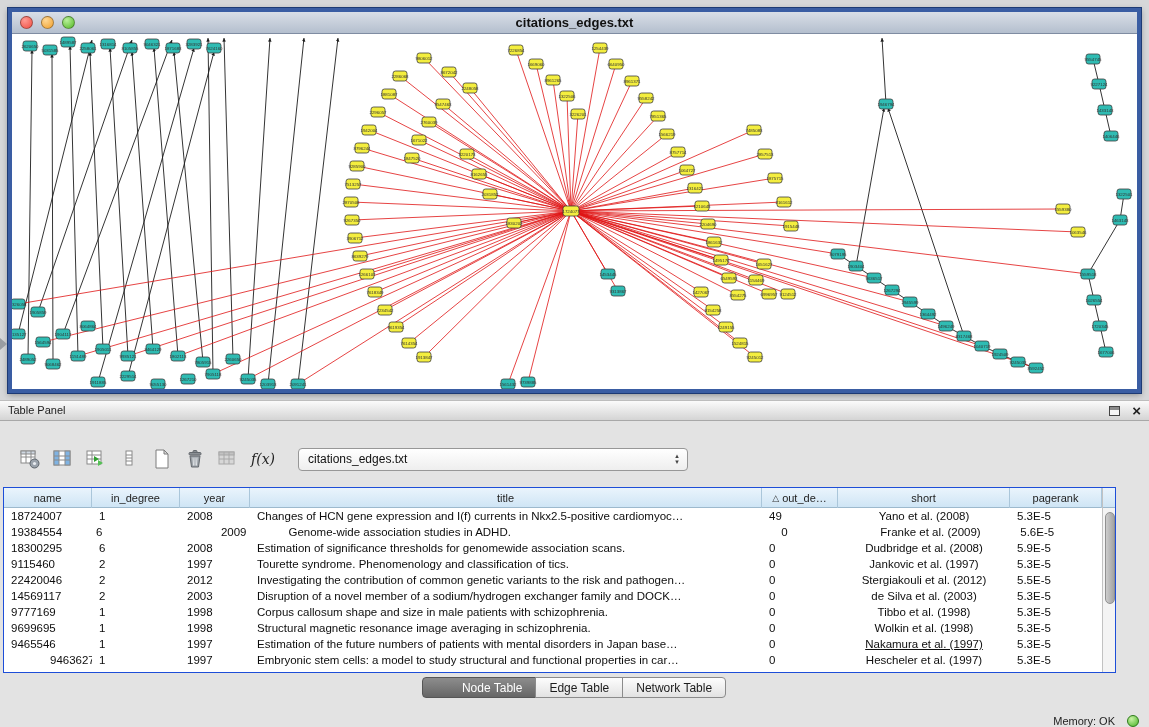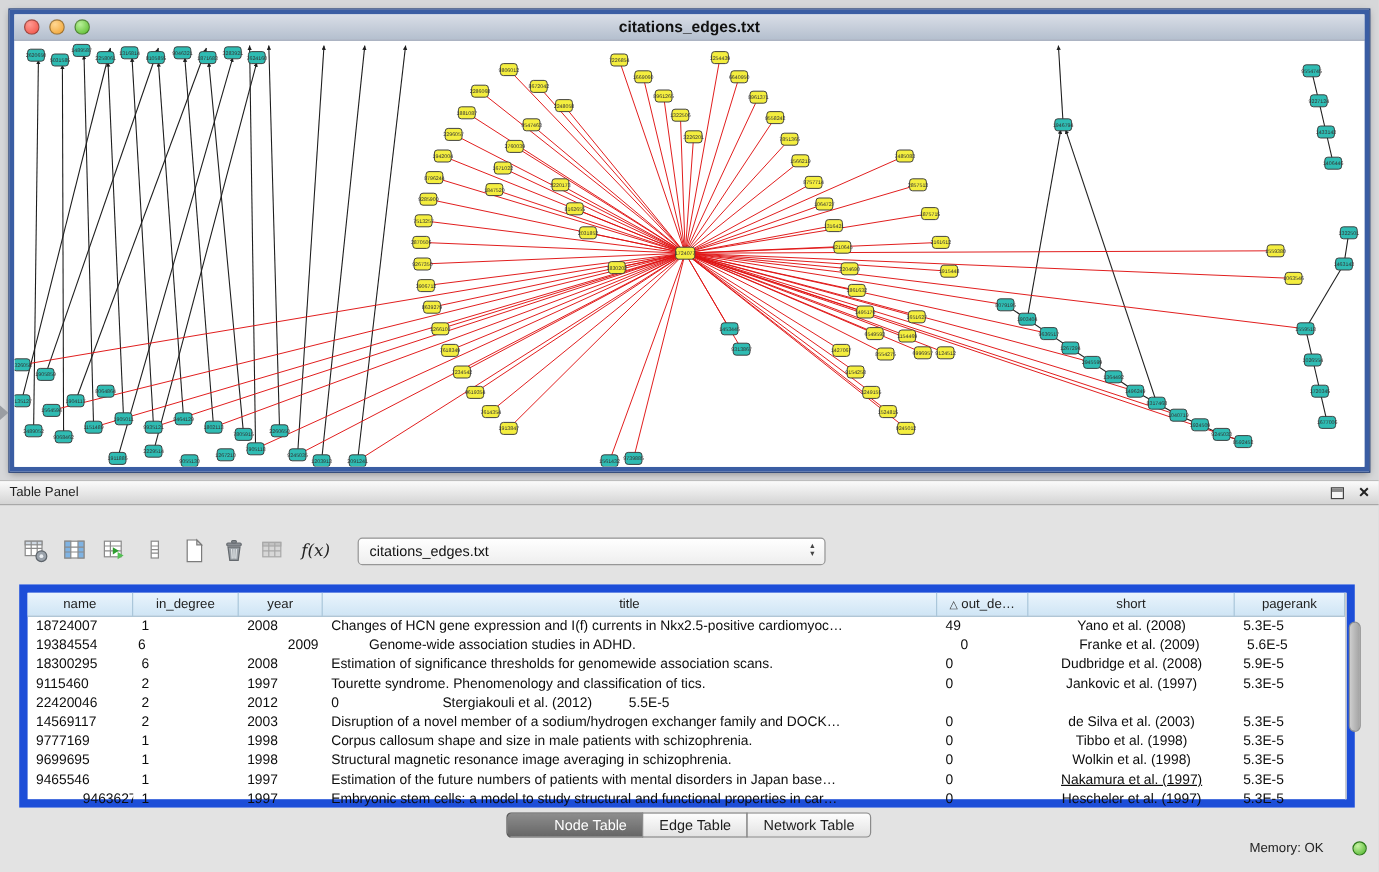--- a/index.html
+++ b/index.html
@@ -30,21 +30,21 @@
   .close-ic { font-size:15px; font-weight:bold; color:#222; line-height:16px; cursor:default; }
 
   .toolbar { position:absolute; left:16px; top:42px; height:32px; display:flex; align-items:center; gap:5px; }
   .tbtn { width:28px; height:28px; display:flex; align-items:center; justify-content:center; border:none; background:transparent; }
   .fx { font-family:"DejaVu Serif", serif; font-style:italic; font-size:14px; color:#222; width:32px; }
   .selector { margin-left:14px; width:390px; height:23px; border:1px solid #979797; border-radius:4px;
     background:linear-gradient(#ffffff,#eeeeee); display:flex; align-items:center; font-size:12px; color:#111; }
   .selector .sel-text { padding-left:9px; flex:1; }
   .sel-arrows { width:16px; display:flex; flex-direction:column; align-items:center; line-height:6px; font-size:7px; color:#444; padding-right:4px; }
 
-  .table-area { position:absolute; left:16px; top:86px; width:1113px; height:186px; background:#fff; border:7px solid #1d4ed8; display:flex; }
+  .table-area { position:absolute; left:3px; top:86px; width:1113px; height:186px; background:#fff; border:1px solid #1d4ed8; display:flex; }
   .table-main { width:1098px; }
   .thead { display:flex; height:20px; background:linear-gradient(#eaf4fc,#cfe5f5); border-bottom:1px solid #9db9cd; }
   .th { display:flex; align-items:center; justify-content:center; gap:3px; font-size:11px; color:#222;
     border-right:1px solid #aac6da; height:20px; overflow:hidden; white-space:nowrap; }
   .th .sort { font-size:9px; color:#333; }
   .tbody { height:164px; overflow:hidden; }
   .tr { display:flex; height:16px; line-height:16px; }
   .td { font-size:11.5px; color:#0d0d0d; overflow:hidden; white-space:nowrap; padding-left:7px; }
   .td.align-center { text-align:center; padding-left:0; }
   .vscroll { width:15px; border-left:1px solid #c2c2c2; background:#f4f4f4; position:relative; }
@@ -53,21 +53,21 @@
     background:linear-gradient(90deg,#cdcdcd,#a3a3a3); border:1px solid #909090; }
 
   .tabs { position:absolute; left:0; right:0; top:276px; display:flex; justify-content:center; }
   .tab { height:21px; padding:0 13px; font-size:12px; font-family:"Liberation Sans",sans-serif; color:#1c1c1c;
     border:1px solid #8b8b8b; background:linear-gradient(#fdfdfd,#e2e2e2); margin-left:-1px; }
   .tab:first-child { border-radius:4px 0 0 4px; }
   .tab:last-child { border-radius:0 4px 4px 0; }
   .tab.sel { background:linear-gradient(#8d8d8d,#666666); color:#fff; border-color:#565656;padding-left:39px; }
 
   .statusbar { position:absolute; left:0; right:0; bottom:0; height:26px; display:flex; justify-content:flex-end;
-    align-items:flex-start; gap:24px; padding-right:10px; font-size:11px; color:#222; }
+    align-items:flex-end; gap:12px; padding-right:10px; font-size:11px; color:#222; }
   .mem-dot { width:12px; height:12px; border-radius:50%; border:1px solid #2d7a19;
     background:radial-gradient(circle at 35% 30%, #c8f2a4, #49b427); }
 
   .edge-handle { position:absolute; left:0; top:338px; width:0; height:0;
     border-top:6px solid transparent; border-bottom:6px solid transparent; border-left:7px solid #9a9da2; }
 </style>
 </head>
 <body>
 
 <div class="screen">
@@ -618,20 +618,21 @@
               <div class="td" style="width: 70px;">1997</div>
               <div class="td" style="width: 512px;">Tourette syndrome. Phenomenology and classification of tics.</div>
               <div class="td" style="width: 76px;">0</div>
               <div class="td align-center" style="width: 172px;">Jankovic et al. (1997)</div>
               <div class="td" style="width: 92px;">5.3E-5</div>
             </div>
             <div class="tr">
               <div class="td" style="width: 88px;">22420046</div>
               <div class="td" style="width: 88px;">2</div>
               <div class="td" style="width: 70px;">2012</div>
+              <div class="td" style="width: 512px;">Investigating the contribution of common genetic variants to the risk and pathogen…</div>
               <div class="td" style="width: 76px;">0</div>
               <div class="td align-center" style="width: 172px;">Stergiakouli et al. (2012)</div>
               <div class="td" style="width: 92px;">5.5E-5</div>
             </div>
             <div class="tr">
               <div class="td" style="width: 88px;">14569117</div>
               <div class="td" style="width: 88px;">2</div>
               <div class="td" style="width: 70px;">2003</div>
               <div class="td" style="width: 512px;">Disruption of a novel member of a sodium/hydrogen exchanger family and DOCK…</div>
               <div class="td" style="width: 76px;">0</div>

